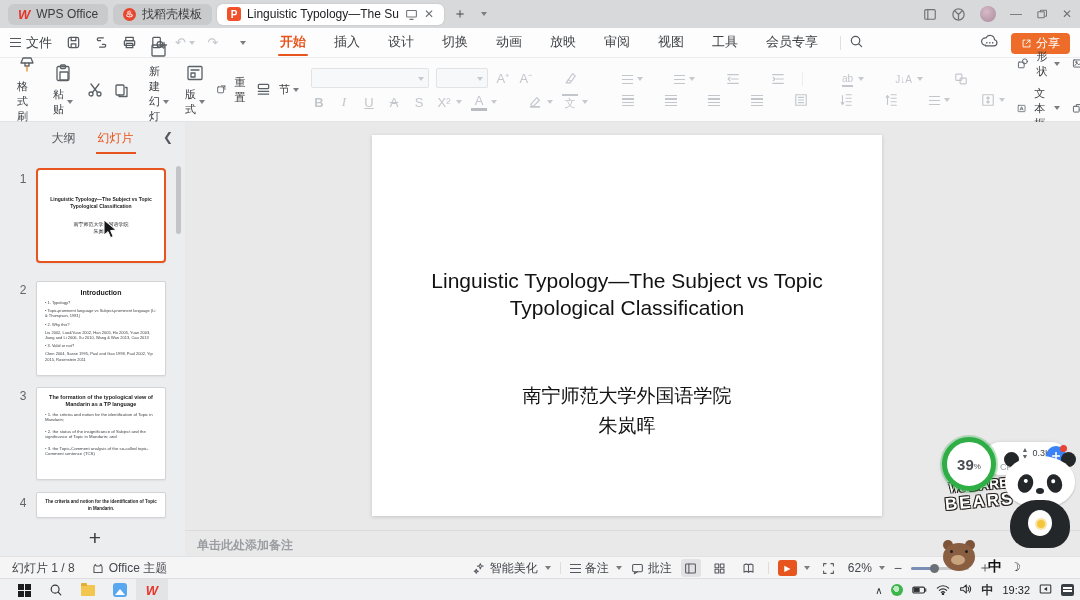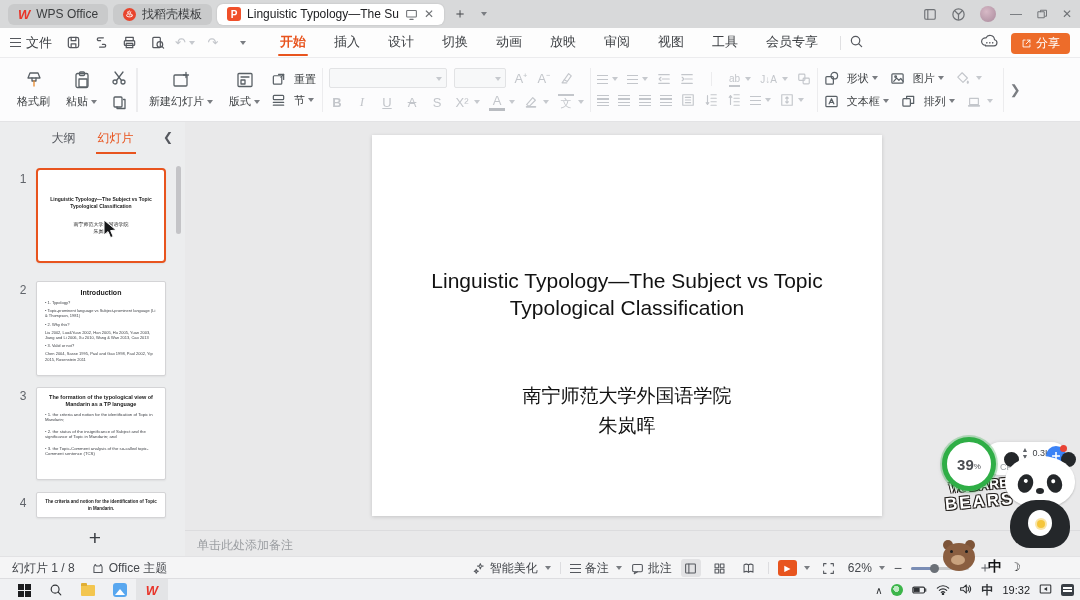--- a/index.html
+++ b/index.html
@@ -33,30 +33,30 @@
   .share-btn { height:21px; background:#ed6c2a; border-radius:4px; color:#fff; font-size:12px; display:flex; align-items:center; gap:4px; padding:0 10px; }
 
   
   .toolbar { position:absolute; left:0; top:58px; width:1080px; height:64px; background:#fcfcfd; border-bottom:1px solid #e3e3e5; display:flex; align-items:center; padding:0 6px; }
   .tg { display:flex; align-items:center; height:56px; padding:0 6px; gap:6px; }
   .t-div { width:1px; height:44px; background:#ececee; }
   .tbtn-lg { display:flex; flex-direction:column; align-items:center; justify-content:center; gap:4px; padding:0 5px; font-size:11px; color:#3d4043; }
   .lbl-dd { display:flex; align-items:center; }
   .dd { width:0; height:0; border-left:3.5px solid transparent; border-right:3.5px solid transparent; border-top:4px solid #7a7d82; display:inline-block; margin-left:3px; }
   .dd.dis { border-top-color:#c6c9ce; }
-  .tcol { display:flex; flex-direction:column; gap:4px; }
+  .tcol { display:flex; gap:4px; }
   .tico { width:22px; height:20px; display:flex; align-items:center; justify-content:center; color:#596066; }
   .trow { display:flex; align-items:center; gap:8px; font-size:11px; color:#3d4043; }
   .fcol { display:flex; flex-direction:column; gap:5px; }
   .frow { display:flex; align-items:center; gap:7px; }
   .sel { height:20px; border:1px solid #e2e3e5; background:#f7f8f9; border-radius:2px; position:relative; }
   .sel .dd { position:absolute; right:4px; top:8px; }
   .w148 { width:118px; } .w62 { width:52px; }
   .chr { font-size:13px; color:#c3c6cb; width:16px; text-align:center; }
-  .mi { height:16px; display:flex; align-items:center; justify-content:center; color:#c3c6cb; }
+  .mi { height:16px; display:flex; align-items:center; justify-content:center; color:#c3c6cb;margin-left:22px; }
   .more-chev { margin-left:4px; color:#7a7d82; font-size:13px; padding:0 6px; height:44px; display:flex; align-items:center; border-left:1px solid #ececee; }
 
   
   .sidebar { position:absolute; left:0; top:122px; width:185px; height:434px; background:#ecedee; }
   .sb-tabs { position:relative; height:32px; display:flex; align-items:center; justify-content:center; gap:22px; font-size:12px; color:#55585e; }
   .sb-tab.active { color:#e8541e; position:relative; }
   .sb-tab.active::after { content:""; position:absolute; left:-2px; right:-2px; bottom:-7px; height:2px; background:#e8541e; }
   .sb-collapse { position:absolute; right:12px; top:8px; color:#55585e; font-size:12px; }
   .thumb { position:absolute; left:36px; width:130px; background:#fff; border:1px solid #d4d4d6; border-radius:2px; overflow:hidden; box-shadow:0 1px 2px rgba(0,0,0,.06); }
   .thumb.sel { border:2px solid #e8541e; border-radius:4px; }
@@ -70,21 +70,21 @@
   .add-slide { position:absolute; left:84px; top:404px; font-size:21px; color:#3c3f44; width:22px; text-align:center; }
   .sb-scroll { position:absolute; left:176px; top:44px; width:5px; height:68px; background:#c4c4c7; border-radius:3px; }
   .tooltip { position:absolute; left:114px; top:252px; width:114px; height:27px; background:#fff; border:1px solid #d8d8da; box-shadow:0 2px 6px rgba(0,0,0,.18); font-size:12px; color:#5f6368; line-height:25px; padding-left:9px; z-index:25; }
   .cursor { position:absolute; left:103px; top:219px; z-index:26; }
 
   
   .canvas { position:absolute; left:185px; top:122px; width:895px; height:434px; background:#e9e9ea; }
   .slide { position:absolute; left:187px; top:13px; width:510px; height:381px; background:#fff; box-shadow:0 1px 4px rgba(0,0,0,.16); }
   .slide-title { position:absolute; top:132px; left:18px; right:18px; text-align:center; font-size:21px; line-height:27px; color:#121212; }
   .slide-sub { position:absolute; top:246px; left:18px; right:18px; text-align:center; font-size:19px; line-height:30px; color:#121212; }
-  .notes-strip { position:absolute; left:0; top:408px; width:895px; height:26px; border-top:1px solid #dcdcde; }
+  .notes-strip { position:absolute; left:0; top:408px; width:895px; height:26px; border-top:1px solid #dcdcde;font-weight:bold; }
   .notes-text { position:absolute; left:12px; top:6px; font-size:12px; color:#9a9da1; }
 
   
   .statusbar { position:absolute; left:0; top:556px; width:1080px; height:22px; background:#f5f5f6; border-top:1px solid #e2e2e4; font-size:12px; color:#44474c; }
   .sb-left { position:absolute; left:12px; top:0; height:22px; display:flex; align-items:center; gap:16px; }
   .sb-item { display:flex; align-items:center; gap:4px; }
   .sb-right { position:absolute; right:88px; top:0; height:22px; display:flex; align-items:center; gap:9px; }
   .s-sep { width:1px; height:12px; background:#dddde0; }
   .view-btn { width:20px; height:18px; display:flex; align-items:center; justify-content:center; color:#55585e; border-radius:3px; }
   .view-btn.on { background:#e2e2e4; }

